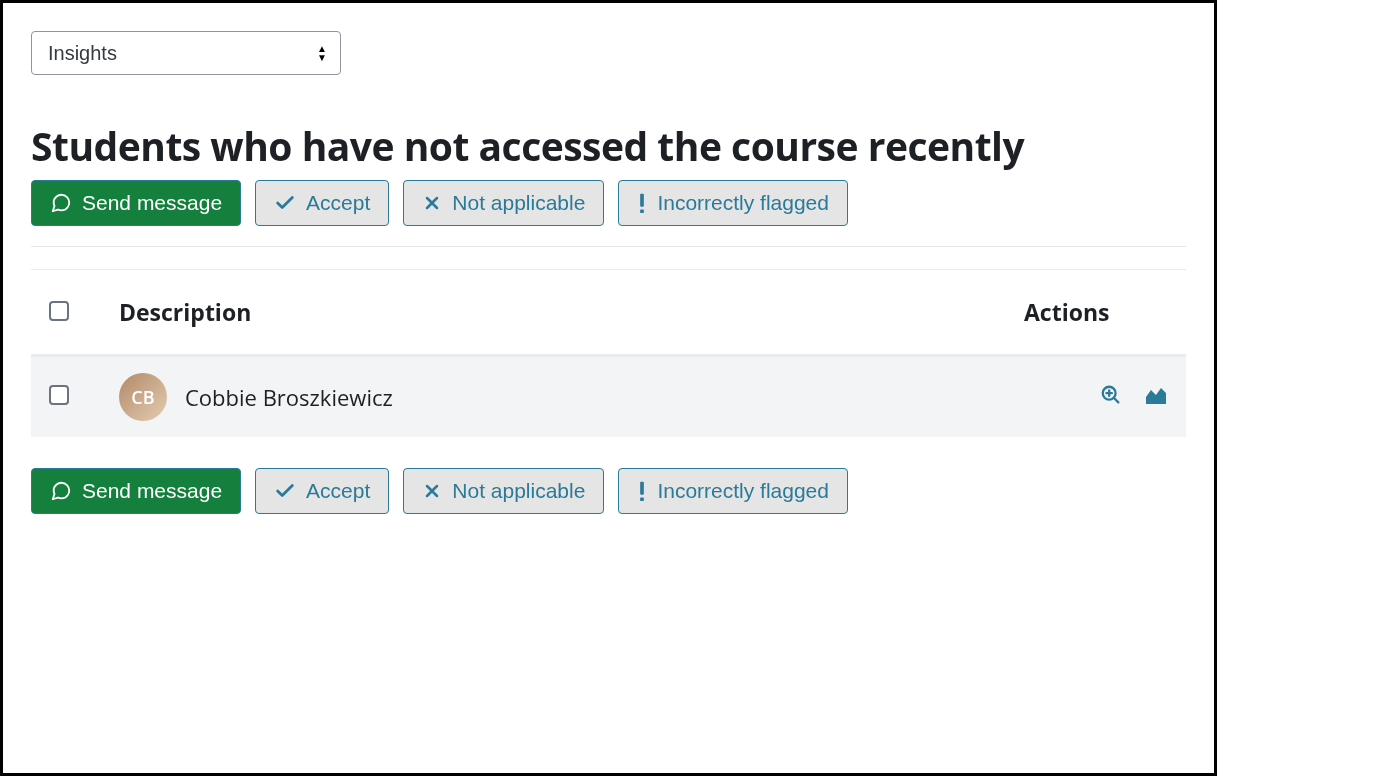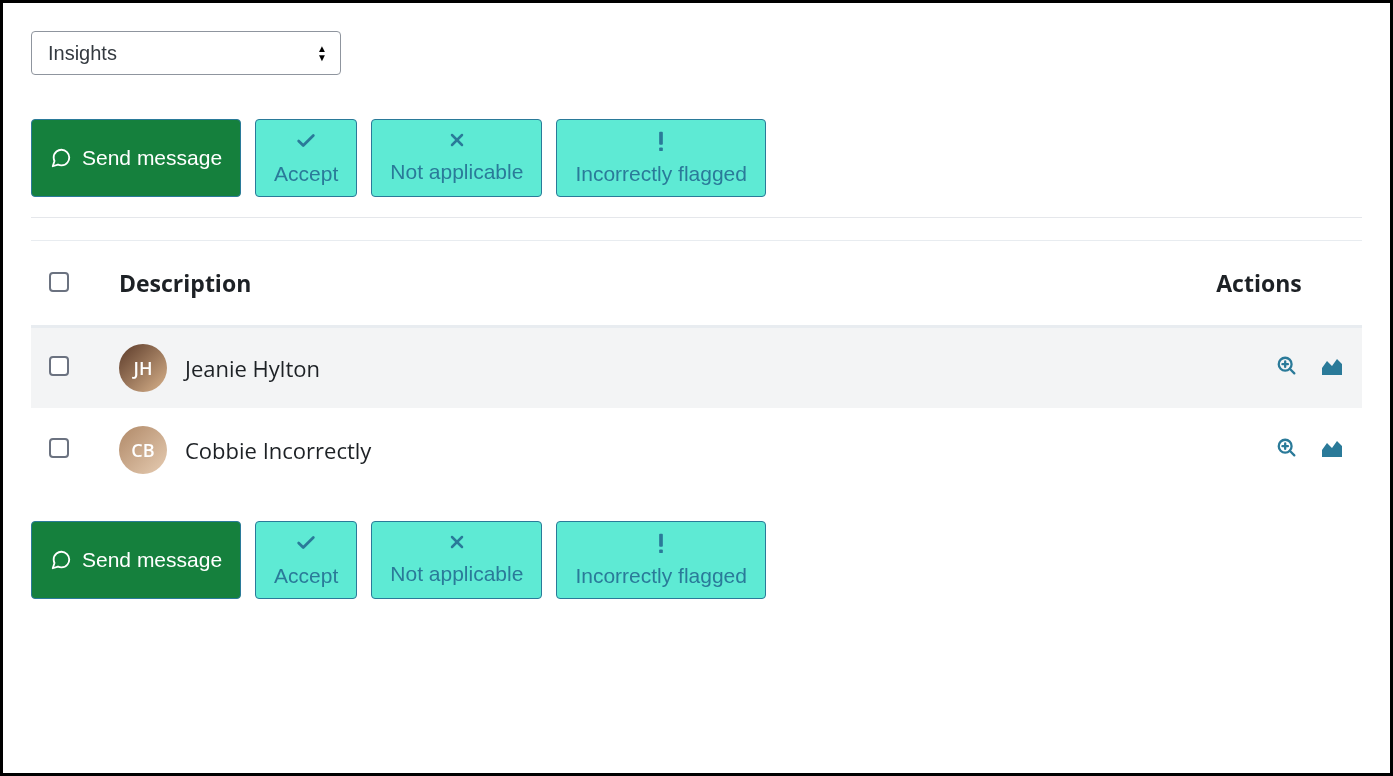--- a/index.html
+++ b/index.html
@@ -4,21 +4,21 @@
 <style>
   * { box-sizing: border-box; margin: 0; padding: 0; }
   body {
     font-family: "Open Sans", -apple-system, BlinkMacSystemFont, "Segoe UI", Roboto, sans-serif;
     background: #fff;
     color: #1d2125;
     font-size: 15px;
   }
   .frame {
     border: 3px solid #000;
-    width: 1393px;
+    width: 1217px;
     height: 776px;
     padding: 28px 28px 20px 28px;
     overflow: hidden;
   }
   .dropdown {
     position: relative;
     display: inline-block;
     width: 310px;
     margin-bottom: 44px;
   }
@@ -77,37 +77,36 @@
     background: #fff;
   }
   .btn-primary {
     background: #15803d;
     color: #fff;
     border-color: #2a7a99;
   }
   .btn-outline {
     border-color: #2a7a99;
     color: #2a7a99;
-    background: #5eead4;
-    flex-direction: column;
+    background: #e5e5e5;
   }
   .btn .icon { display: inline-flex; }
   .table {
     width: 100%;
     border-collapse: collapse;
   }
   .table thead th {
     text-align: left;
     font-size: 23px;
     font-weight: 700;
     padding: 26px 18px;
     border-bottom: 3px solid #e8ecf0;
     border-top: 1px solid #e8ecf0;
   }
-  .table thead th:last-child { text-align: center; padding-right: 44px;}
+  .table thead th:last-child { text-align: left; padding-right: 44px;}
   .table tbody tr { height: 82px; border-bottom: 1px solid #fff;}
   .table tbody tr:nth-child(odd) { background: #f3f4f5; }
   .table td { padding: 12px 18px; vertical-align: middle; }
   .check-cell { width: 70px; }
   .checkbox {
     width: 20px; height: 20px;
     border: 2px solid #6b7280;
     border-radius: 4px;
     background: #fff;
     display: inline-block;
@@ -148,20 +147,21 @@
   <div class="dropdown">
     <select>
       <option>Insights</option>
     </select>
     <span class="caret">
       <span>▲</span>
         <span>▼</span>
     </span>
   </div>
 
+  <h1>Students who have not accessed the course recently</h1>
 
   <div class="button-row">
     <button class="btn btn-primary">
       <span class="icon">
         <svg width="22" height="22" viewBox="0 0 24 24" fill="none" stroke="#fff" stroke-width="2" stroke-linecap="round" stroke-linejoin="round">
             <path d="M21 11.5a8.38 8.38 0 0 1-1.9 5.4 8.5 8.5 0 0 1-6.6 3.1 8.38 8.38 0 0 1-3.8-.9L3 21l1.9-5.7a8.38 8.38 0 0 1-.9-3.8 8.5 8.5 0 0 1 3.1-6.6A8.38 8.38 0 0 1 12.5 3a8.5 8.5 0 0 1 8.5 8.5z"></path>
           </svg>
       </span>
       <span>Send message</span>
     </button>
@@ -203,50 +203,22 @@
         <th>Actions</th>
       </tr>
     </thead>
     <tbody id="table-body">
         <tr>
     <td class="check-cell">
       <span class="checkbox"></span>
     </td>
     <td class="desc-cell">
       <div class="student">
-        <span class="avatar jh">JH</span>
-        <span>Jeanie Hylton</span>
-      </div>
-    </td>
-    <td class="actions-cell">
-      <div class="actions">
-        <span class="action-icon">
-          <svg width="22" height="22" viewBox="0 0 24 24" fill="none" stroke="#2a7a99" stroke-width="2.5" stroke-linecap="round" stroke-linejoin="round">
-                  <circle cx="10" cy="10" r="7"></circle>
-                  <line x1="20" y1="20" x2="15" y2="15"></line>
-                  <line x1="10" y1="7" x2="10" y2="13"></line>
-                  <line x1="7" y1="10" x2="13" y2="10"></line>
-                </svg>
-        </span>
-        <span class="action-icon">
-          <svg width="24" height="22" viewBox="0 0 24 22" fill="#2a7a99">
-                  <path d="M2 20 L2 13 L7 6 L12 11 L17 4 L22 9 L22 20 Z"></path>
-                </svg>
-        </span>
-      </div>
-    </td>
-        </tr>
-        <tr>
-    <td class="check-cell">
-      <span class="checkbox"></span>
-    </td>
-    <td class="desc-cell">
-      <div class="student">
         <span class="avatar cb">CB</span>
-        <span>Cobbie Incorrectly</span>
+        <span>Cobbie Broszkiewicz</span>
       </div>
     </td>
     <td class="actions-cell">
       <div class="actions">
         <span class="action-icon">
           <svg width="22" height="22" viewBox="0 0 24 24" fill="none" stroke="#2a7a99" stroke-width="2.5" stroke-linecap="round" stroke-linejoin="round">
                   <circle cx="10" cy="10" r="7"></circle>
                   <line x1="20" y1="20" x2="15" y2="15"></line>
                   <line x1="10" y1="7" x2="10" y2="13"></line>
                   <line x1="7" y1="10" x2="13" y2="10"></line>

